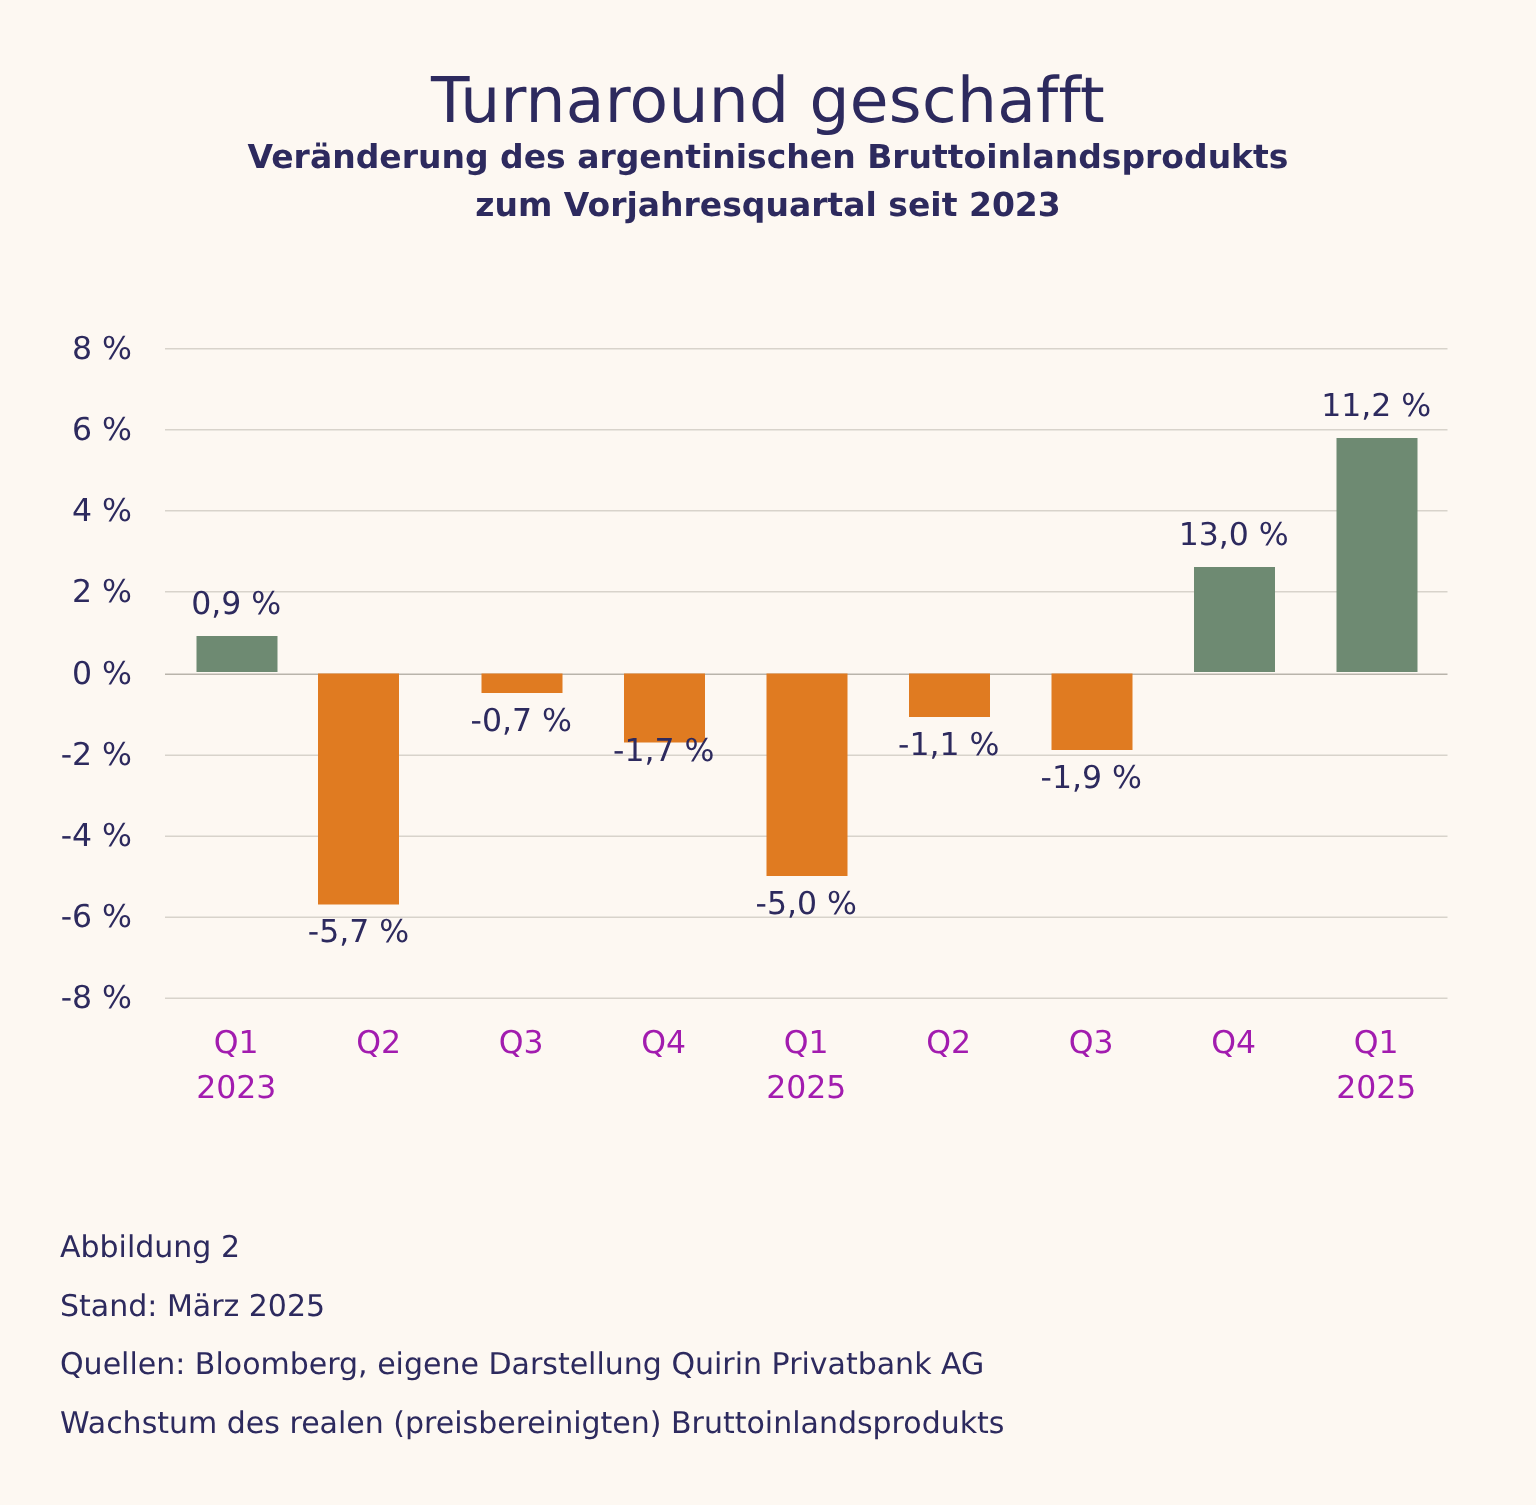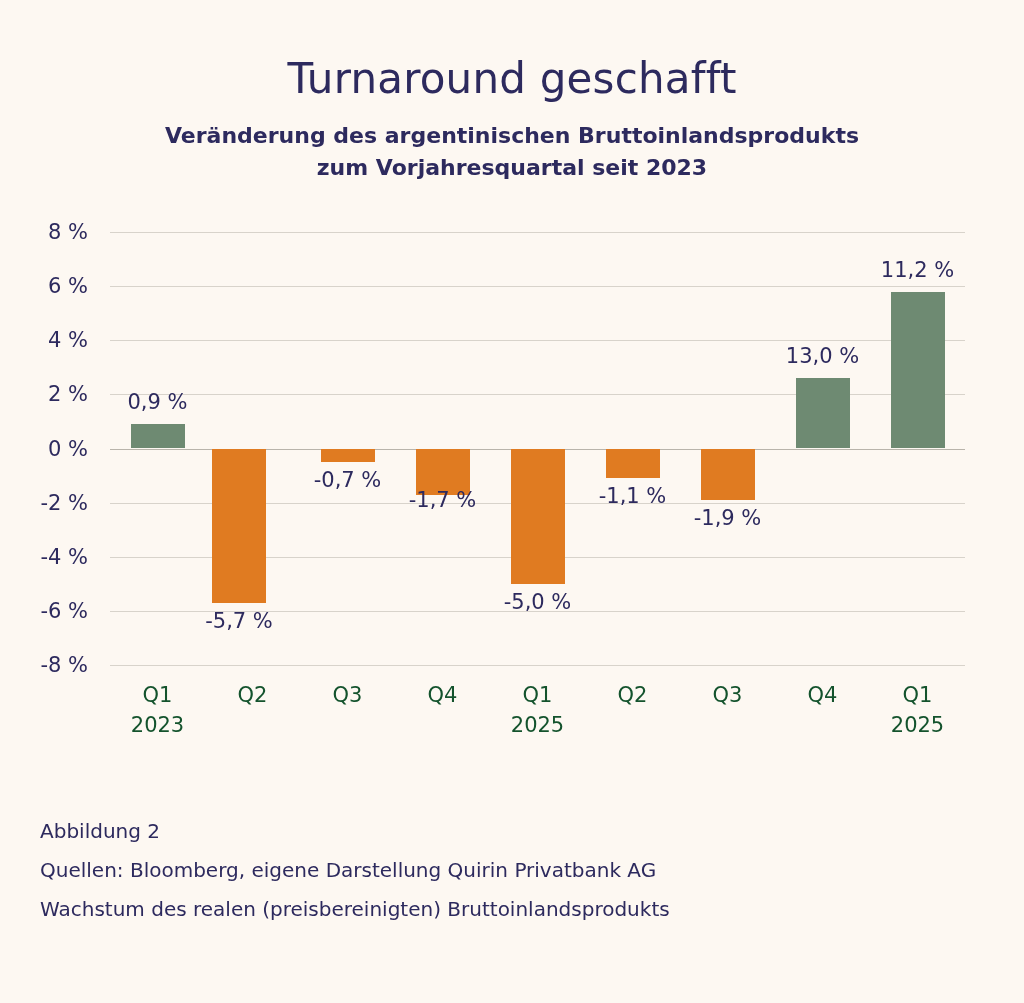--- a/index.html
+++ b/index.html
@@ -21,30 +21,29 @@
     position: relative;
     box-sizing: border-box;
   }
 
   
   .title {
     text-align: center;
     font-size: 42px;
     font-weight: 400;
     color: #2d2a5e;
-    padding-top: 56px;
+    padding-top: 44px;
     letter-spacing: 0.2px;
     line-height: 1.1;
   }
   .subtitle {
     text-align: center;
     font-size: 22px;
     font-weight: 700;
     color: #2d2a5e;
-    margin-top: 18px;
     line-height: 1.45;
   }
 
   
   .chart-wrap {
     position: absolute;
     left: 0;
     top: 200px;
     width: 1024px;
     height: 570px;
@@ -115,21 +114,21 @@
     left: 110px;
     top: 480px;
     width: 855px;
     height: 80px;
   }
   .xlab {
     position: absolute;
     width: 120px;
     text-align: center;
     font-size: 21px;
-    color: #14532d;
+    color: #a21caf;
     line-height: 1.45;
   }
 
   
   .notes {
     position: absolute;
     left: 40px;
     top: 812px;
     font-size: 20px;
     color: #2d2a5e;
@@ -243,17 +242,18 @@
         <div class="xlab" style="left: 747.5px; top: 0px;">
           <div>Q1</div>
           <div>2025</div>
         </div>
       </div>
 
   </div>
 
   <div class="notes">
     <div>Abbildung 2</div>
+    <div>Stand: März 2025</div>
     <div>Quellen: Bloomberg, eigene Darstellung Quirin Privatbank AG</div>
     <div>Wachstum des realen (preisbereinigten) Bruttoinlandsprodukts</div>
   </div>
 
 </div>
 
 </body></html>

